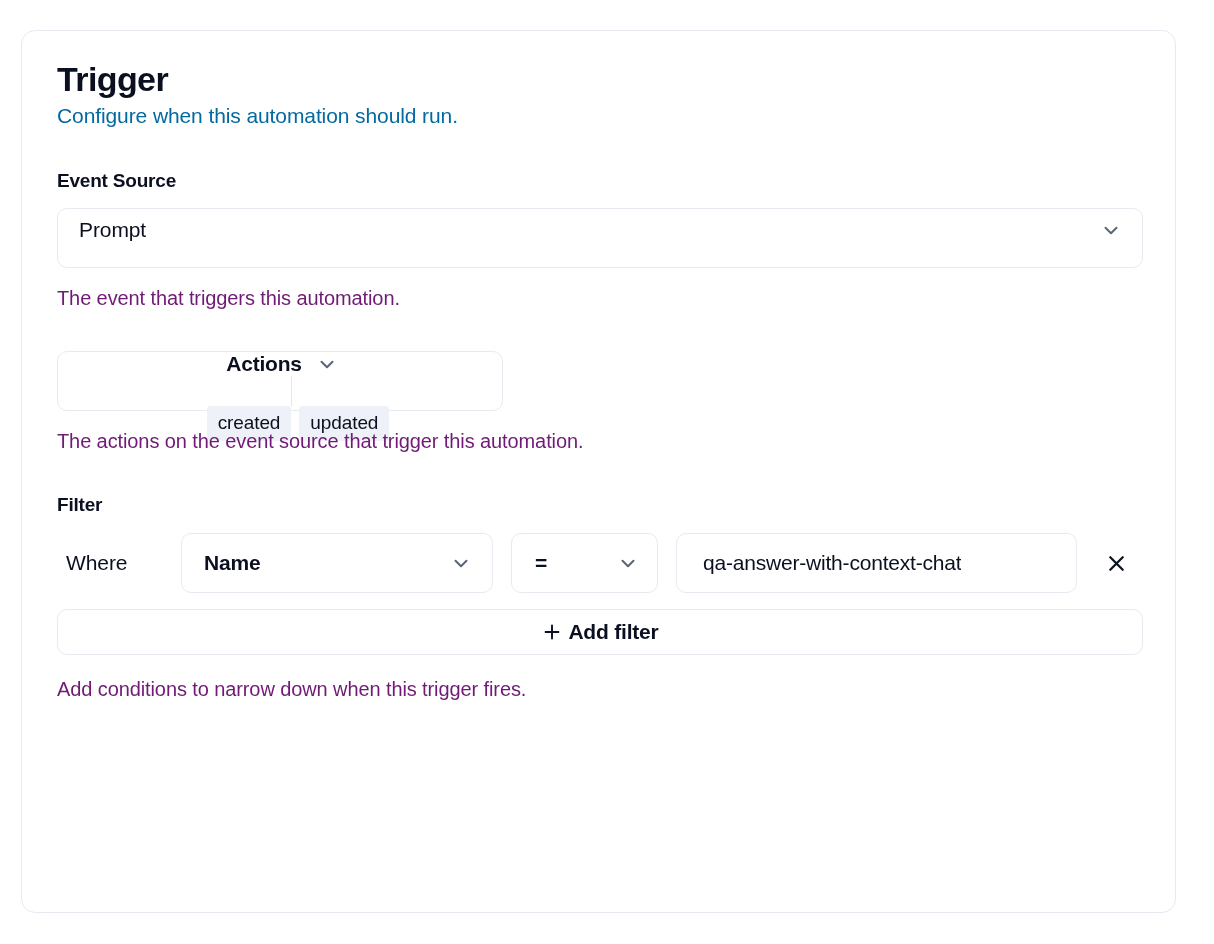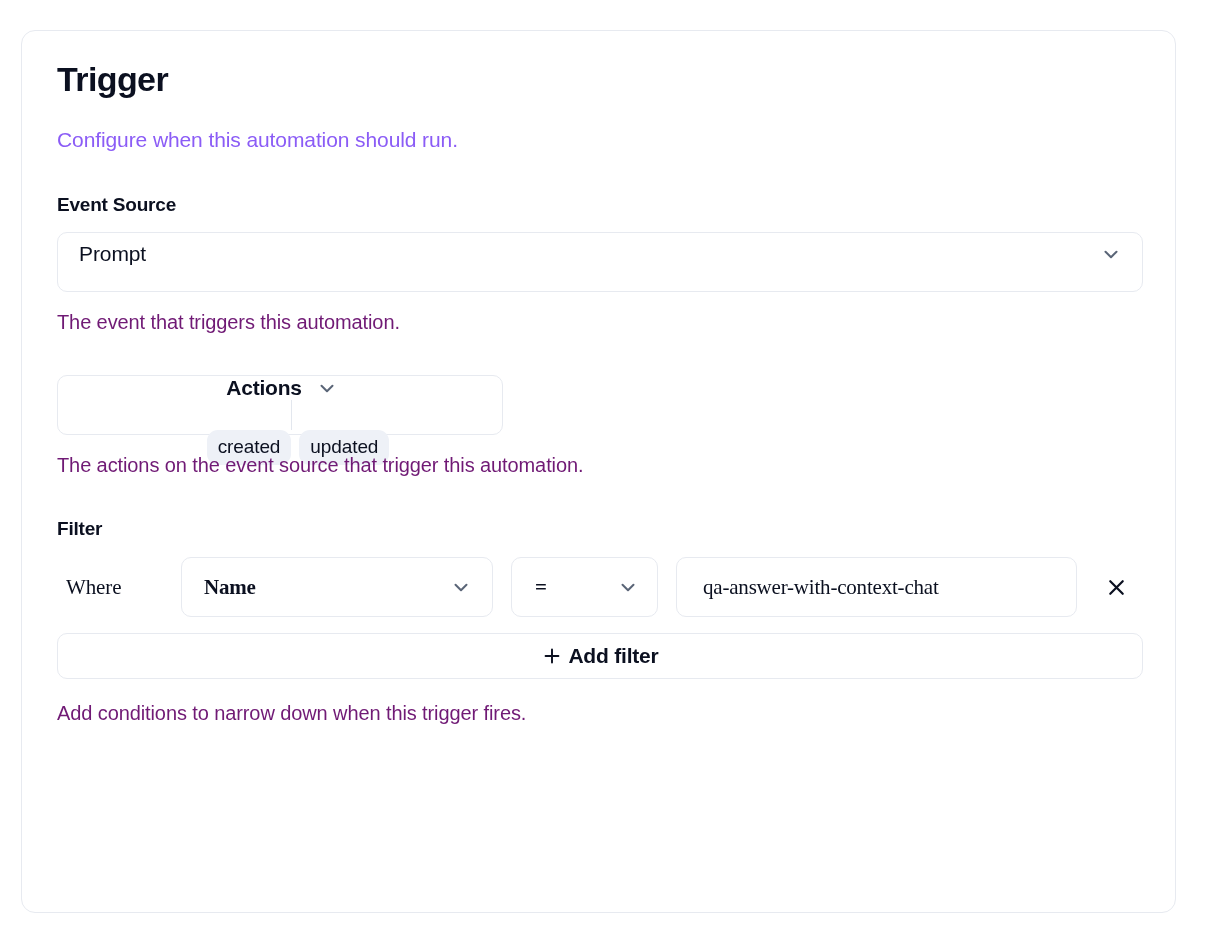--- a/index.html
+++ b/index.html
@@ -42,23 +42,23 @@
     font-size: 34px;
     font-weight: 700;
     letter-spacing: -0.6px;
     color: #0b1020;
     line-height: 1.1;
     margin: 0;
   }
   .card-subtitle {
     font-size: 21px;
     font-weight: 400;
-    color: #8b5cf6;
-    letter-spacing: -0.1px;
-    margin: 29px 0 0 0;
+    color: #0369a1;
+    letter-spacing: -0.1px;
+    margin: 5px 0 0 0;
     line-height: 1.2;
   }
 
   
   .field {
     margin-top: 41px;
   }
   .field-label {
     font-size: 19px;
     font-weight: 700;
@@ -141,36 +141,35 @@
     flex: 0 0 auto;
   }
   .ms-chips {
     display: flex;
     align-items: center;
     gap: 8px;
     padding-left: 14px;
   }
   .chip {
     background: #eef1f7;
-    border-radius: 11px;
+    border-radius: 3px;
     padding: 6px 11px 7px 11px;
     font-size: 19px;
     font-weight: 400;
     color: #0b1020;
     letter-spacing: -0.1px;
     line-height: 1.15;
     white-space: nowrap;
   }
 
   
   .filter-row {
     display: flex;
     align-items: center;
     gap: 0;
-    font-family: Liberation Serif, serif;
   }
   .where-label {
     font-size: 21px;
     font-weight: 400;
     color: #0b1020;
     letter-spacing: -0.1px;
     width: 124px;
     flex: 0 0 auto;
     padding-left: 9px;
     box-sizing: border-box;

